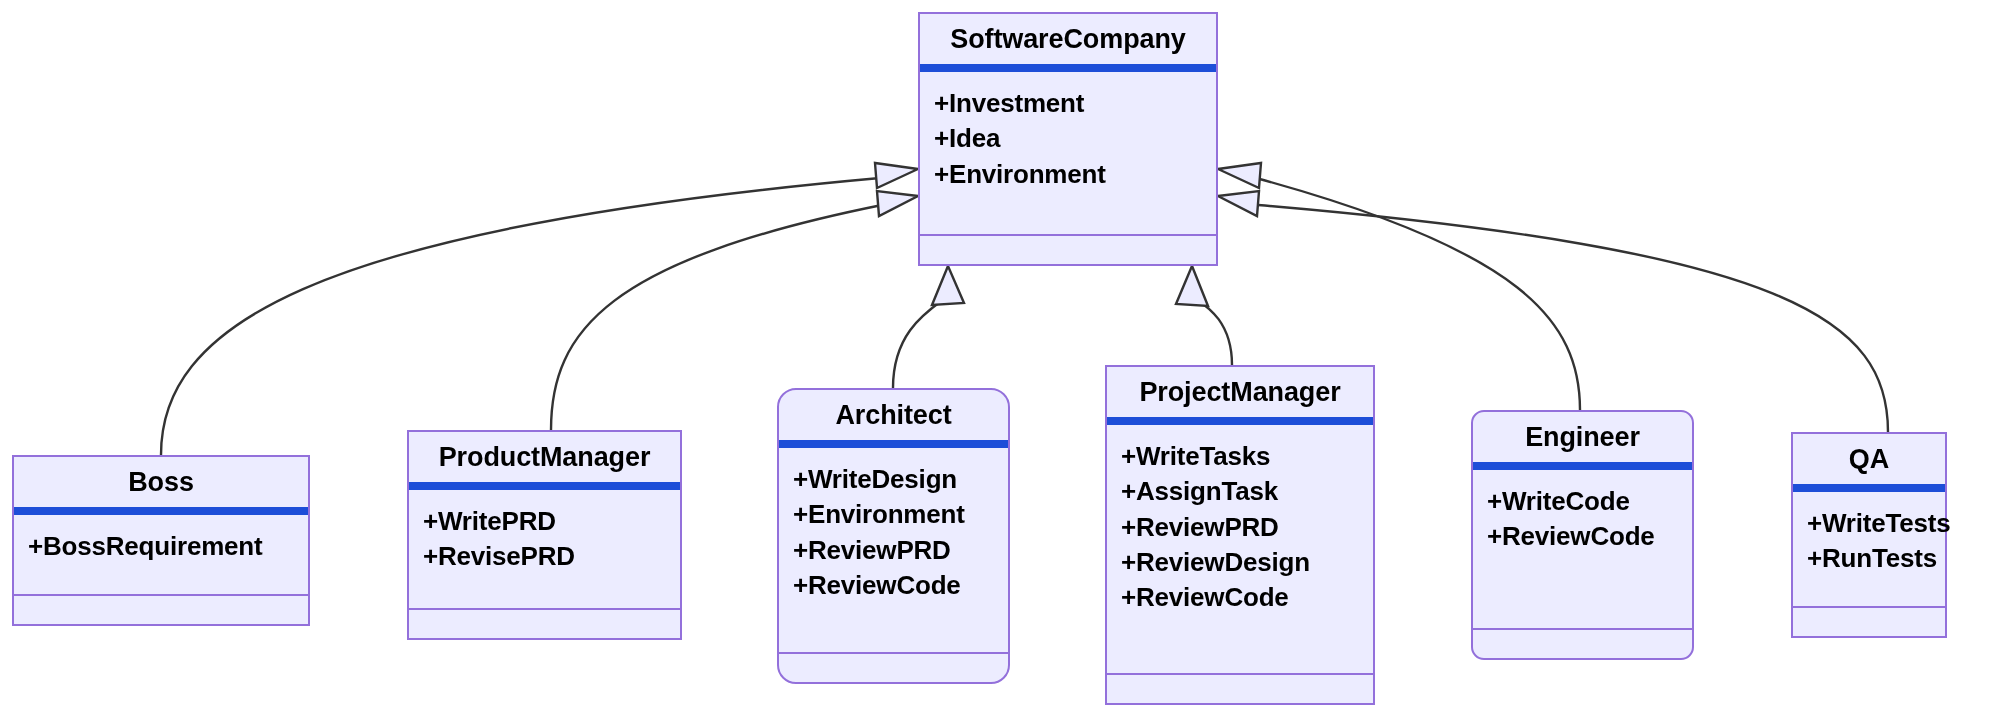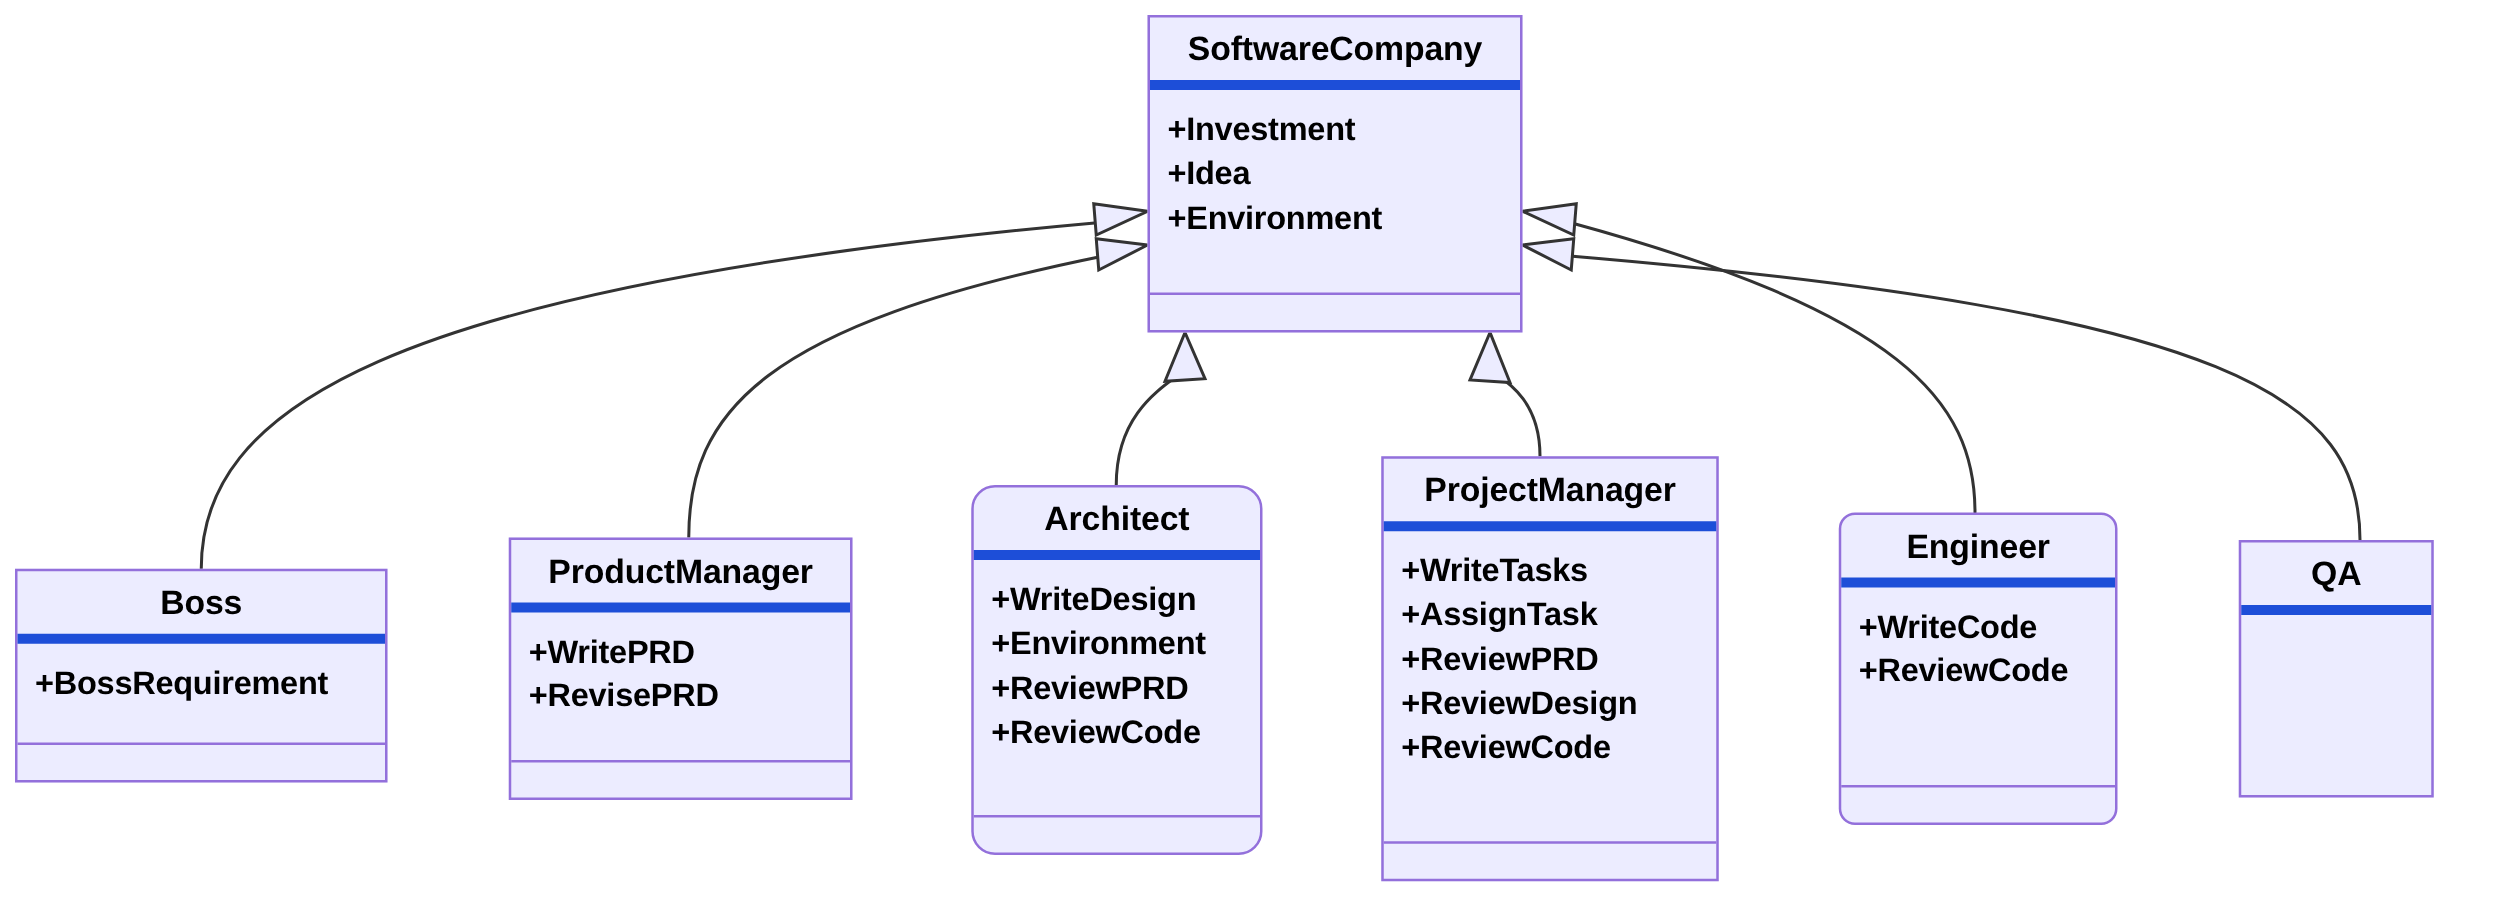--- a/index.html
+++ b/index.html
@@ -141,16 +141,20 @@
     <div class="class-title">Engineer</div>
     <div class="class-attrs">
       <div class="attr-row">+WriteCode</div>
       <div class="attr-row">+ReviewCode</div>
     </div>
     <div class="class-methods"></div>
   </div>
 
   <div class="uml-class" style="left:1791px; top:432px; width:156px; height:206px;">
     <div class="class-title">QA</div>
+    <div class="class-attrs">
+      <div class="attr-row">+WriteTests</div>
+      <div class="attr-row">+RunTests</div>
+    </div>
     <div class="class-methods"></div>
   </div>
 
 </div>
 
 </body></html>

